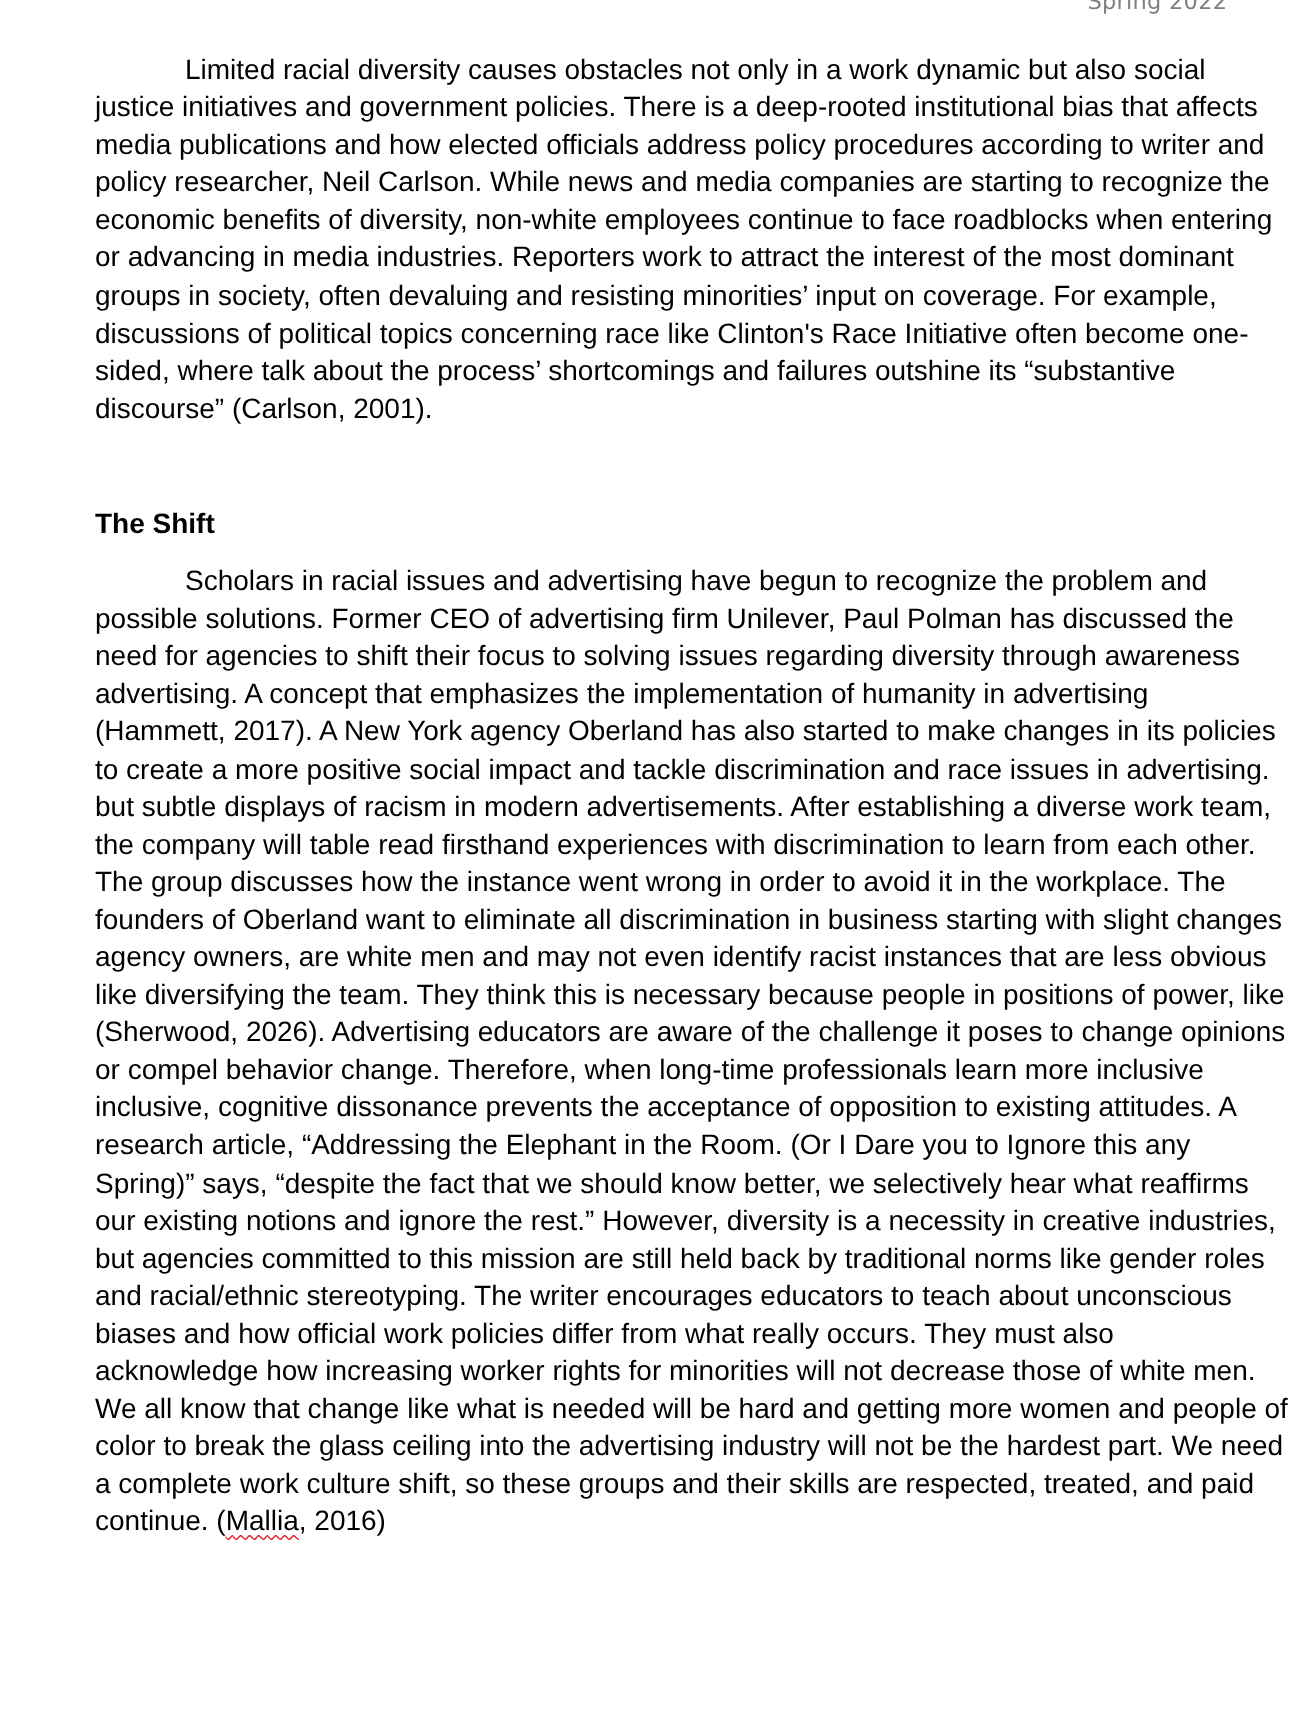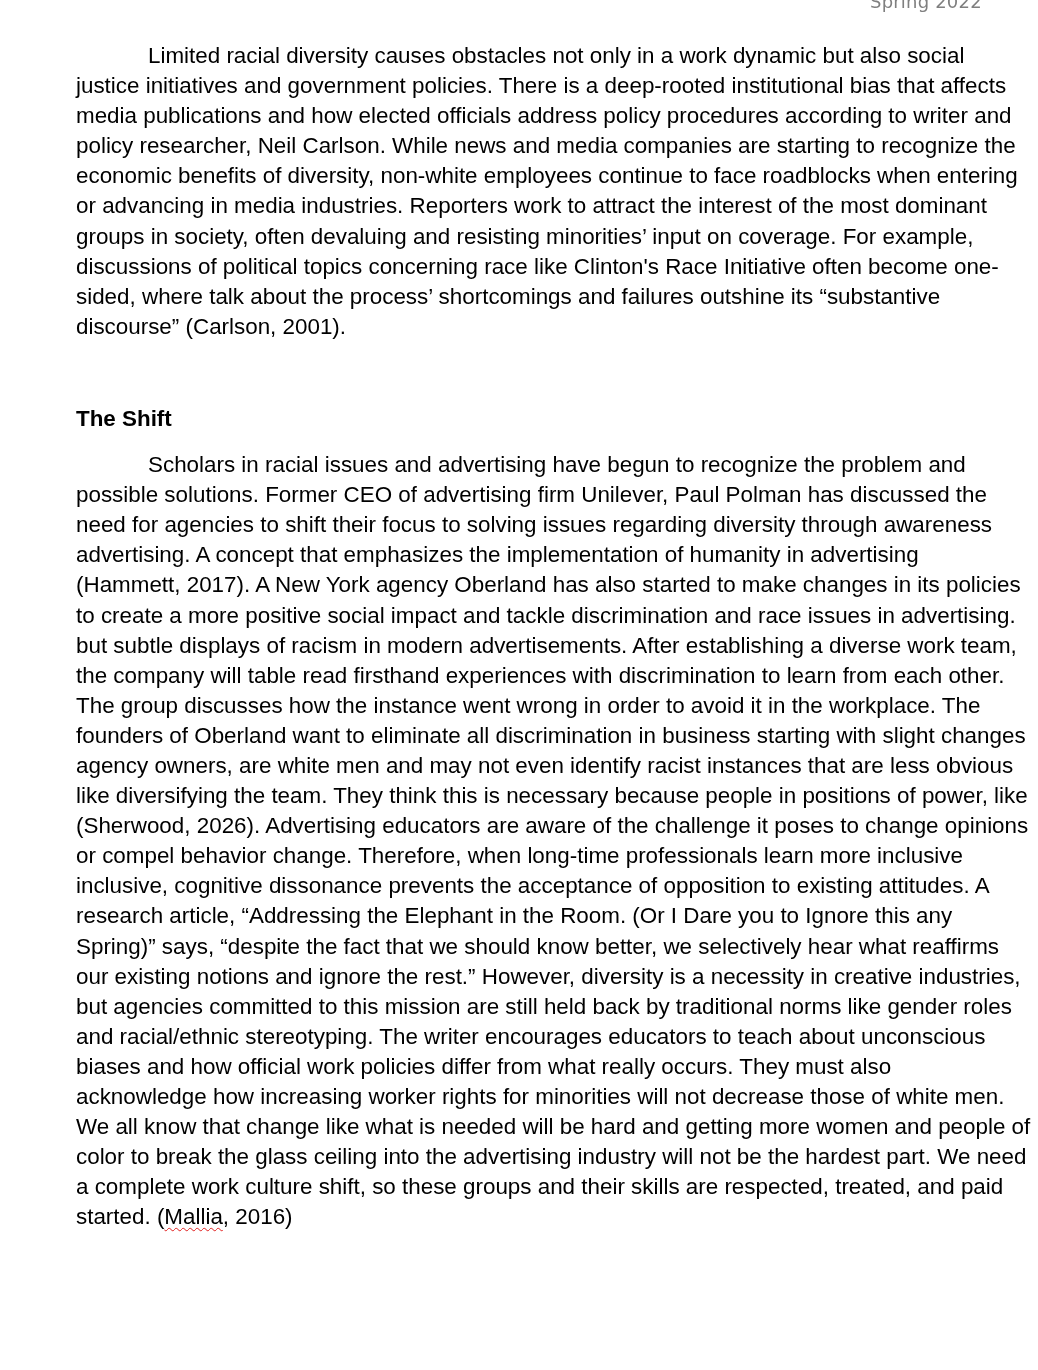--- a/index.html
+++ b/index.html
@@ -97,16 +97,16 @@
     <span class="line">research article, “Addressing the Elephant in the Room. (Or I Dare you to Ignore this any</span>
     <span class="line">Spring)” says, “despite the fact that we should know better, we selectively hear what reaffirms</span>
     <span class="line">our existing notions and ignore the rest.” However, diversity is a necessity in creative industries,</span>
     <span class="line">but agencies committed to this mission are still held back by traditional norms like gender roles</span>
     <span class="line">and racial/ethnic stereotyping. The writer encourages educators to teach about unconscious</span>
     <span class="line">biases and how official work policies differ from what really occurs. They must also</span>
     <span class="line">acknowledge how increasing worker rights for minorities will not decrease those of white men.</span>
     <span class="line">We all know that change like what is needed will be hard and getting more women and people of</span>
     <span class="line">color to break the glass ceiling into the advertising industry will not be the hardest part. We need</span>
     <span class="line">a complete work culture shift, so these groups and their skills are respected, treated, and paid</span>
-    <span class="line"><span>started. (</span><span class="spell-flag">Mallia</span><span>, 2016)</span></span>
+    <span class="line"><span>continue. (</span><span class="spell-flag">Mallia</span><span>, 2016)</span></span>
   </div>
 
 </div>
 
 </body></html>

